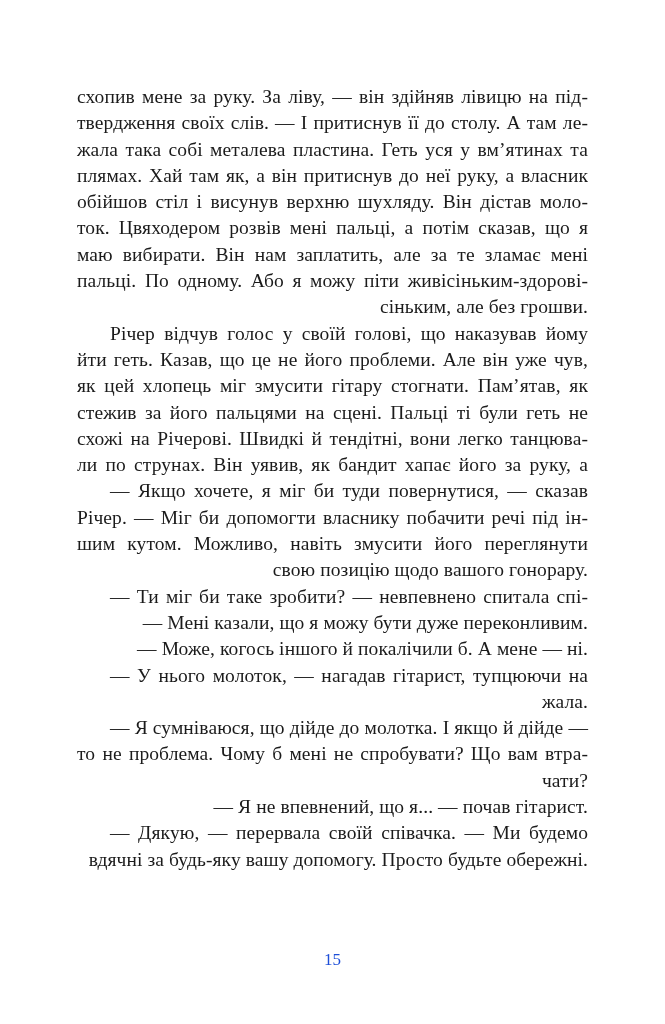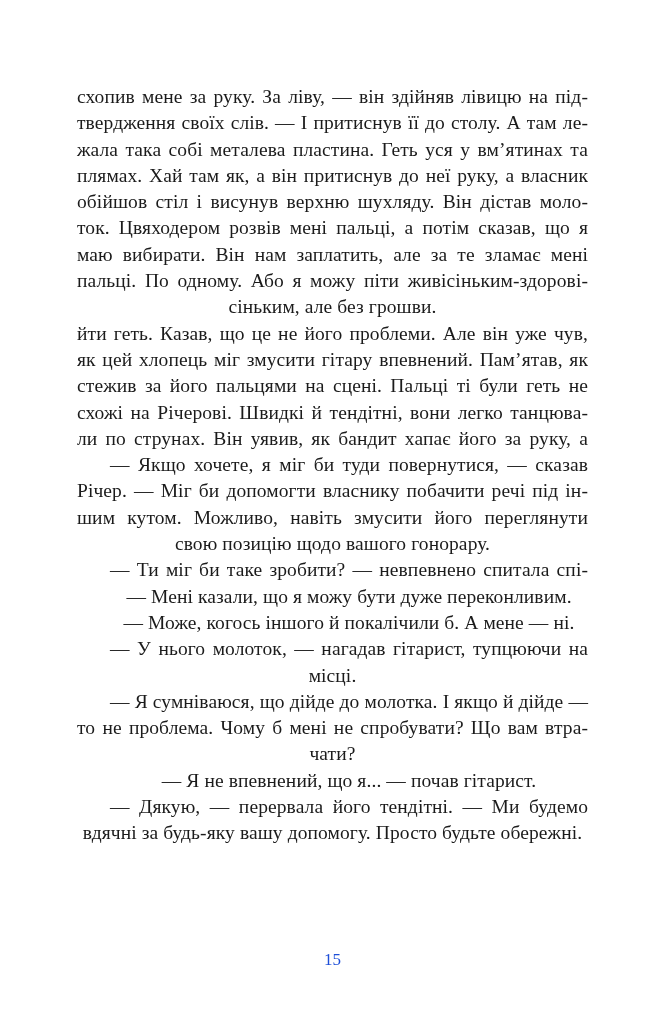--- a/index.html
+++ b/index.html
@@ -19,21 +19,21 @@
   .text-block {
     position: absolute;
     left: 77px;
     top: 84px;
     width: 511px;
     font-size: 19.5px;
   }
   .line {
     line-height: 26.3px;
     white-space: normal;
-    text-align: center;
+    text-align: right;
     letter-spacing: 0.1px;
   }
   
   .line.just {
     text-align: justify;
     text-align-last: justify;
   }
   
   .line.ind {
     padding-left: 33px;
@@ -55,35 +55,36 @@
   <div class="text-block" id="text-block">
       <div class="line just">схопив мене за руку. За ліву, — він здійняв лівицю на під-</div>
       <div class="line just">твердження своїх слів. — І притиснув її до столу. А там ле-</div>
       <div class="line just">жала така собі металева пластина. Геть уся у вм’ятинах та</div>
       <div class="line just">плямах. Хай там як, а він притиснув до неї руку, а власник</div>
       <div class="line just">обійшов стіл і висунув верхню шухляду. Він дістав моло-</div>
       <div class="line just">ток. Цвяходером розвів мені пальці, а потім сказав, що я</div>
       <div class="line just">маю вибирати. Він нам заплатить, але за те зламає мені</div>
       <div class="line just">пальці. По одному. Або я можу піти живісіньким-здорові-</div>
       <div class="line">сіньким, але без грошви.</div>
+      <div class="line just ind">Річер відчув голос у своїй голові, що наказував йому</div>
       <div class="line just">йти геть. Казав, що це не його проблеми. Але він уже чув,</div>
-      <div class="line just">як цей хлопець міг змусити гітару впевнений. Пам’ятав, як</div>
+      <div class="line just">як цей хлопець міг змусити гітару стогнати. Пам’ятав, як</div>
       <div class="line just">стежив за його пальцями на сцені. Пальці ті були геть не</div>
       <div class="line just">схожі на Річерові. Швидкі й тендітні, вони легко танцюва-</div>
       <div class="line just">ли по струнах. Він уявив, як бандит хапає його за руку, а</div>
       <div class="line just ind">— Якщо хочете, я міг би туди повернутися, — сказав</div>
       <div class="line just">Річер. — Міг би допомогти власнику побачити речі під ін-</div>
       <div class="line just">шим кутом. Можливо, навіть змусити його переглянути</div>
       <div class="line">свою позицію щодо вашого гонорару.</div>
       <div class="line just ind">— Ти міг би таке зробити? — невпевнено спитала спі-</div>
       <div class="line ind">— Мені казали, що я можу бути дуже переконливим.</div>
       <div class="line ind">— Може, когось іншого й покалічили б. А мене — ні.</div>
       <div class="line just ind">— У нього молоток, — нагадав гітарист, тупцюючи на</div>
-      <div class="line">місці.</div>
+      <div class="line">жала.</div>
       <div class="line just ind">— Я сумніваюся, що дійде до молотка. І якщо й дійде —</div>
       <div class="line just">то не проблема. Чому б мені не спробувати? Що вам втра-</div>
       <div class="line">чати?</div>
       <div class="line ind">— Я не впевнений, що я... — почав гітарист.</div>
-      <div class="line just ind">— Дякую, — перервала його тендітні. — Ми будемо</div>
+      <div class="line just ind">— Дякую, — перервала своїй співачка. — Ми будемо</div>
       <div class="line">вдячні за будь-яку вашу допомогу. Просто будьте обережні.</div>
     </div>
   <div class="page-number">15</div>
 </div>
 
 </body></html>

